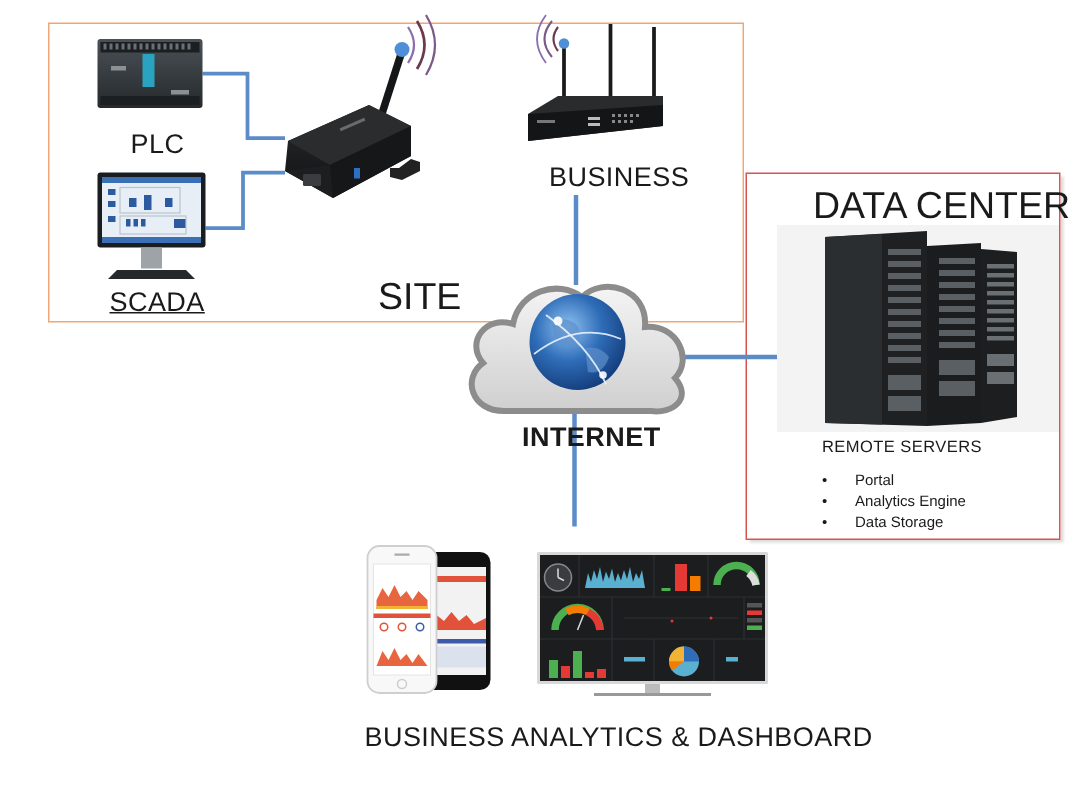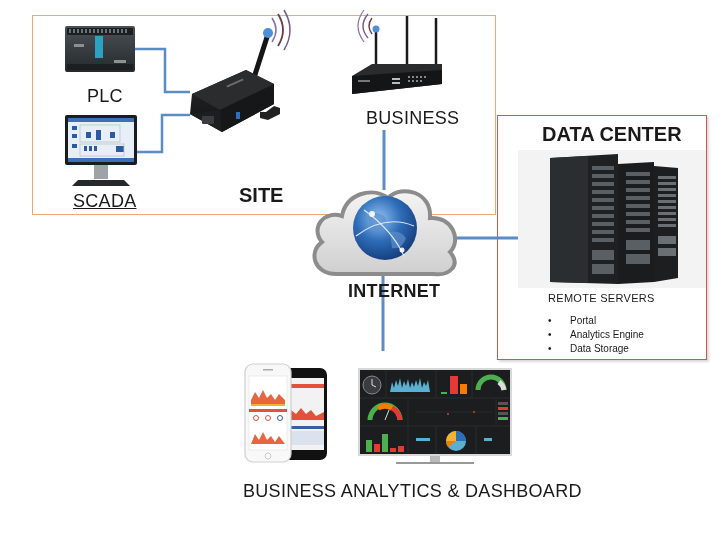--- a/index.html
+++ b/index.html
@@ -5,21 +5,21 @@
     html, body { margin: 0; padding: 0; background: #ffffff; }
     body { width: 722px; height: 539px; position: relative; overflow: hidden;
            font-family: "Liberation Sans", "DejaVu Sans", sans-serif; color: #1a1a1a; }
     #wires { position: absolute; left: 0; top: 0; width: 722px; height: 539px; }
     .box-site { position: absolute; left: 32px; top: 15px; width: 464px; height: 200px;
                 border: 1.5px solid #eea878; box-sizing: border-box; }
     .box-dc { position: absolute; left: 497px; top: 115px; width: 210px; height: 245px;
               border: 1.5px solid #d9534f; box-sizing: border-box;
               box-shadow: 2px 2px 2px rgba(0,0,0,0.15); background: transparent; }
     .label { position: absolute; font-size: 18px; letter-spacing: 0.3px; white-space: nowrap; }
-    .label-bold { position: absolute; font-weight: bold; font-size: 20px; white-space: nowrap; }
+    .label-bold { position: absolute; font-weight: normal; font-size: 25px; white-space: nowrap; }
     .bullets { position: absolute; left: 548px; top: 314px; font-size: 10px; line-height: 14px; }
     .bullet-row { display: flex; }
     .bullet-dot { width: 22px; }
     svg.device { position: absolute; overflow: visible; }
   </style>
 </head>
 <body>
 
 <div class="box-site"></div>
 <div class="box-dc"></div>
@@ -136,21 +136,21 @@
       <rect x="72" y="68" width="2" height="2"></rect>
       <rect x="76" y="68" width="2" height="2"></rect>
       <rect x="60" y="72" width="2" height="2"></rect>
       <rect x="64" y="72" width="2" height="2"></rect>
       <rect x="68" y="72" width="2" height="2"></rect>
       <rect x="72" y="72" width="2" height="2"></rect>
     </g>
 </svg>
 <div class="label" style="left:366px; top:108px;">BUSINESS</div>
 
-<div class="label-bold" style="left:239px; top:184px;">SITE</div>
+<div class="label-bold" style="left:252px; top:184px;">SITE</div>
 
 <svg class="device" style="left:306px; top:180px;" width="158" height="102" viewBox="0 0 158 102">
   <defs>
     <linearGradient id="cloudg" x1="0" y1="0" x2="0" y2="1">
       <stop offset="0" stop-color="#f4f4f4"></stop>
         <stop offset="1" stop-color="#cfcfcf"></stop>
     </linearGradient>
     <radialGradient id="globeg" cx="0.4" cy="0.35" r="0.7">
       <stop offset="0" stop-color="#8fc2f2"></stop>
         <stop offset="0.5" stop-color="#2f6db8"></stop>

